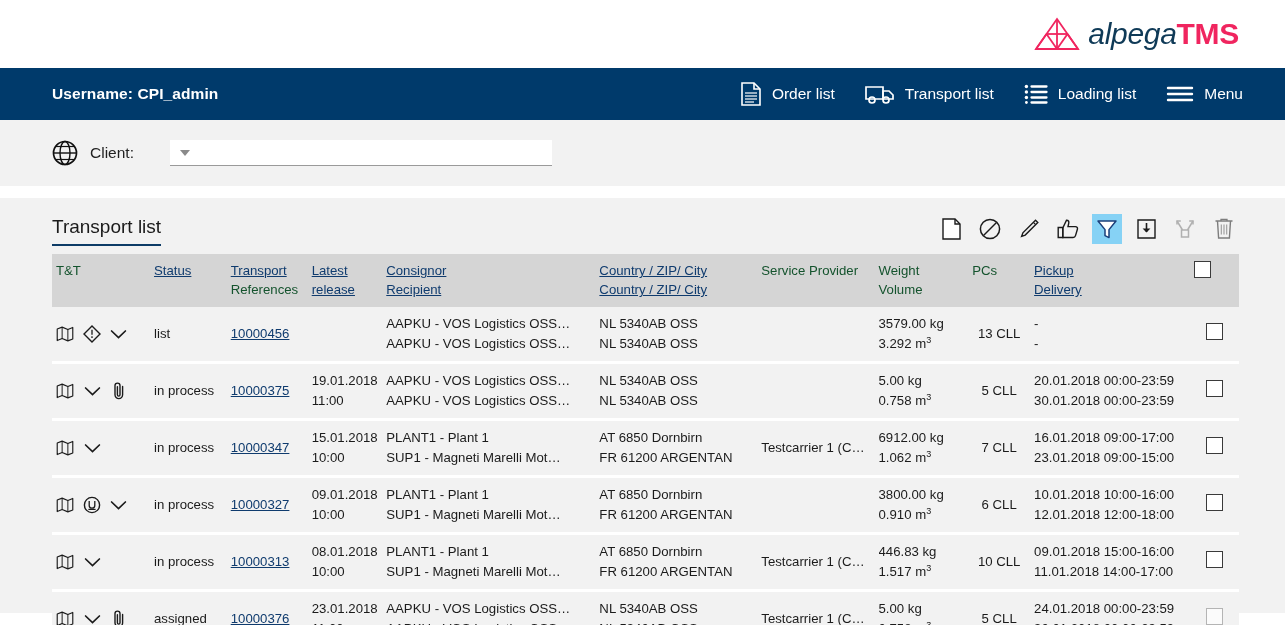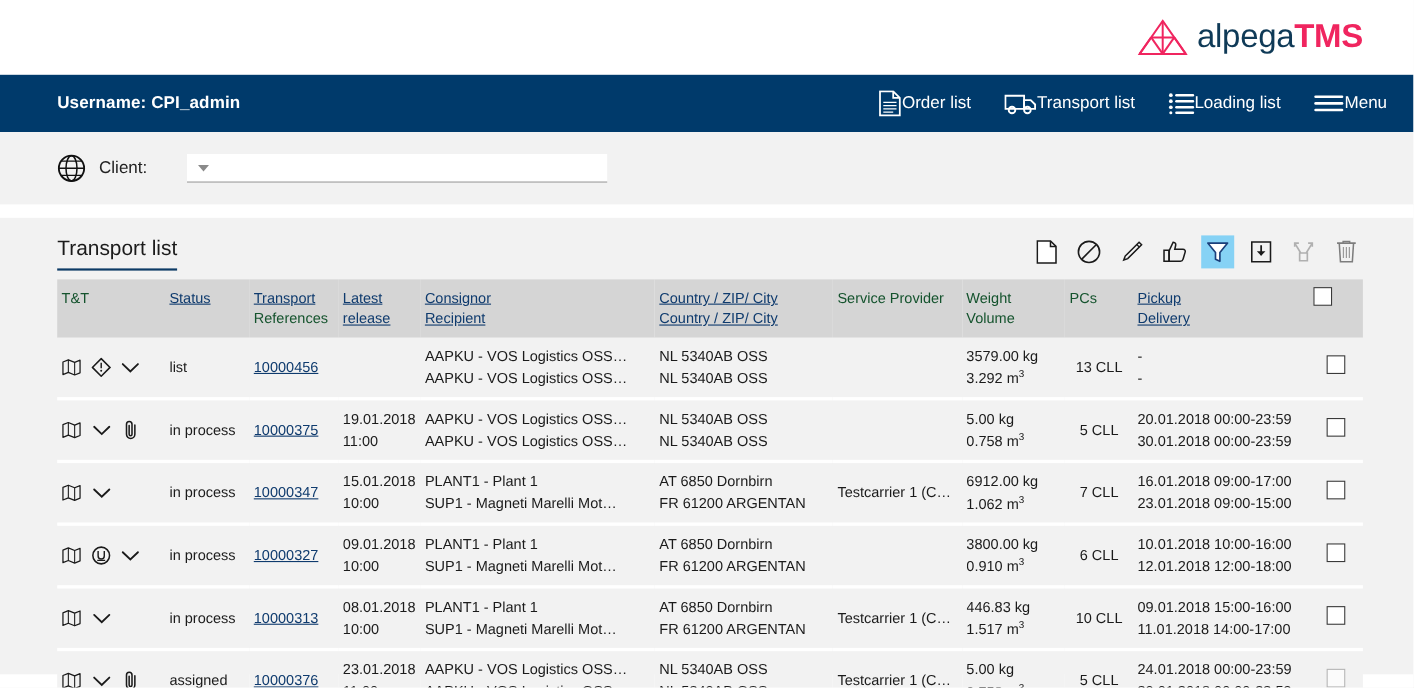--- a/index.html
+++ b/index.html
@@ -21,47 +21,48 @@
     padding-right: 46px;
   }
   .logo { display: flex; align-items: center; gap: 8px; }
   .logo-mark { width: 46px; height: 34px; display: block; }
   .logo-text {
     font-size: 30px;
     letter-spacing: -0.3px;
     line-height: 1;
     white-space: nowrap;
   }
-  .logo-text .a { color: #0f3a57; font-weight: 400; }
+  .logo-text .a { color: #0f3a57; font-weight: 400; font-style: italic; }
   .logo-text .t { color: #f0255f; font-weight: 700; }
 
   
   .navbar {
     height: 52px;
     background: #003a6b;
     display: flex;
     align-items: center;
-    padding: 0 24px 0 52px;
+    padding: 0 42px 0 52px;
     color: #ffffff;
   }
   .username {
     font-size: 15.5px;
     font-weight: bold;
     letter-spacing: .1px;
     flex: 0 0 auto;
   }
   .navitems {
     margin-left: auto;
     display: flex;
     align-items: center;
     gap: 30px;
   }
   .navitem {
     display: flex;
     align-items: center;
+    gap: 10px;
     cursor: pointer;
     color: #ffffff;
     font-size: 15.5px;
     white-space: nowrap;
   }
   .navitem svg { display: block; }
 
   
   .clientbar {
     height: 66px;

